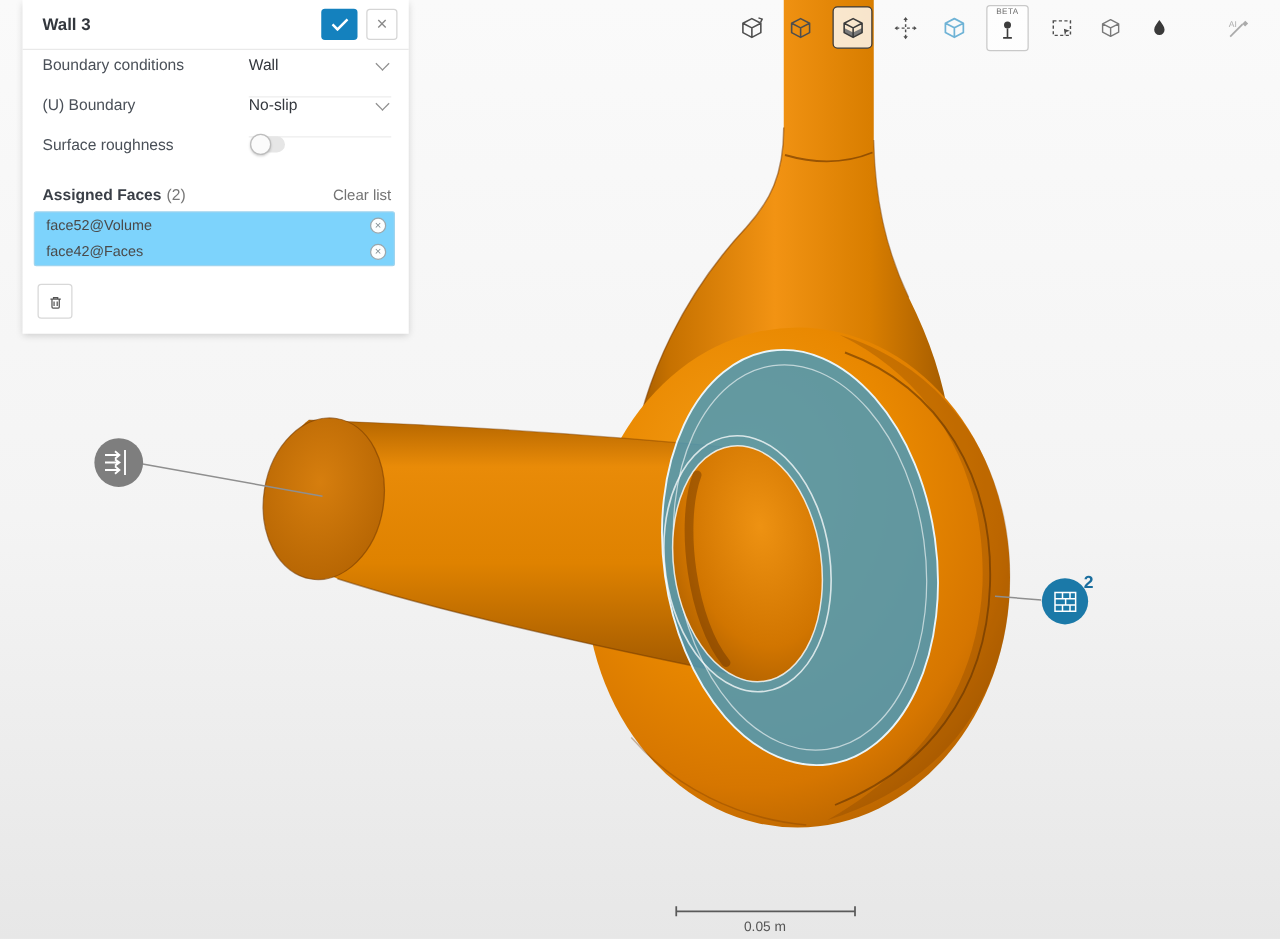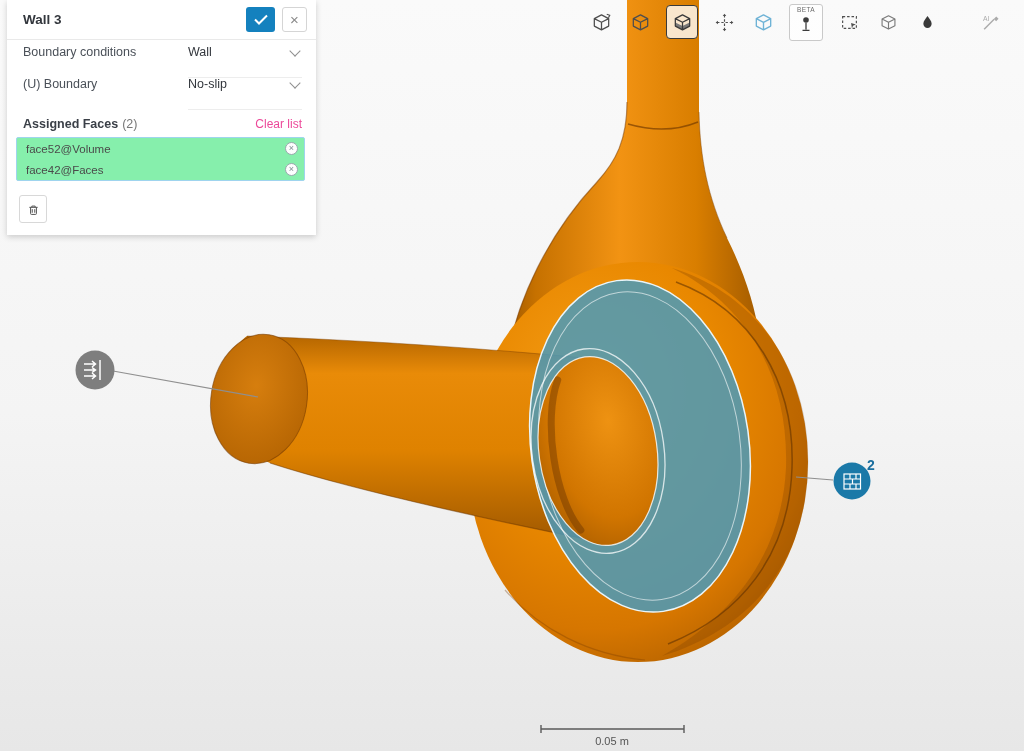--- a/index.html
+++ b/index.html
@@ -10,21 +10,21 @@
   
   .toolbar{position:absolute;left:588px;top:2px;height:40px;display:flex;align-items:center;gap:13px;z-index:5;}
   .tb-icon{width:26px;height:30px;display:flex;align-items:center;justify-content:center;cursor:pointer;}
   .tb-active{border:1.5px solid #3a3a3a;border-radius:4px;background:rgba(255,255,255,.8);width:30px;height:32px;}
   .tb-beta{border:1px solid #c9c9c9;border-radius:3px;background:rgba(255,255,255,.7);width:34px;height:37px;
     display:flex;flex-direction:column;align-items:center;justify-content:flex-start;padding-top:1px;box-sizing:border-box;}
   .tb-beta .beta-label{font-size:6.5px;letter-spacing:.4px;color:#6a6a6a;line-height:7px;}
   .tb-gap{width:12px;}
 
   
-  .panel{position:absolute;left:7px;top:0;width:309px;background:#fff;z-index:10;
+  .panel{position:absolute;left:18px;top:0;width:309px;background:#fff;z-index:10;
     box-shadow:0 2px 6px rgba(0,0,0,.18);color:#3c424d;}
   .panel-header{display:flex;align-items:center;height:39px;padding:0 9px 0 16px;}
   .panel-title{flex:1;font-size:13.5px;font-weight:700;color:#33373d;}
   .btn-apply{width:29px;height:25px;background:#1481BE;border:none;border-radius:3px;
     display:flex;align-items:center;justify-content:center;cursor:pointer;padding:0;}
   .btn-close{width:25px;height:25px;background:#fff;border:1px solid #d5d5d5;border-radius:3px;margin-left:7px;
     display:flex;align-items:center;justify-content:center;cursor:pointer;color:#8a8a8a;font-size:15px;line-height:1;padding:0;}
   .divider{border-bottom:1px solid #e9e9e9;}
   .panel-body{padding:5px 11px 12px 9px;}
   .field-row{display:flex;align-items:flex-start;height:32px;padding-left:7px;}
@@ -33,22 +33,22 @@
     border-bottom:1px solid #ededed;padding-bottom:18px;}
   .field-value{font-size:12.5px;color:#33373d;}
   .chev{width:7px;height:7px;border-right:1.5px solid #8f8f8f;border-bottom:1.5px solid #8f8f8f;
     transform:rotate(45deg);margin-bottom:3px;margin-right:3px;}
   .toggle{width:27px;height:13px;border-radius:7px;background:#e6e6e6;position:relative;cursor:pointer;margin-left:2px;}
   .knob{position:absolute;left:-1px;top:-2px;width:15px;height:15px;border-radius:50%;
     background:#fbfbfb;border:1px solid #bdbdbd;box-shadow:0 1px 2px rgba(0,0,0,.18);}
   .assigned-row{display:flex;align-items:center;padding:8px 3px 6px 7px;}
   .af-label{font-size:12.5px;font-weight:700;color:#3a3f47;}
   .af-count{font-size:12.5px;color:#777;margin-left:4px;}
-  .clear-link{margin-left:auto;font-size:12px;color:#ec4899;cursor:pointer;text-decoration:none;}
-  .faces-box{border:1px solid #9fd4ee;background:#86efac;border-radius:2px;}
+  .clear-link{margin-left:auto;font-size:12px;color:#737373;cursor:pointer;text-decoration:none;}
+  .faces-box{border:1px solid #9fd4ee;background:#7dd3fc;border-radius:2px;}
   .face-row{display:flex;align-items:center;height:21px;padding:0 6px 0 9px;font-size:11.5px;color:#4a4a4a;}
   .face-remove{margin-left:auto;width:13px;height:13px;border:1px solid #9aa7ad;border-radius:50%;
     background:#fdfefe;color:#7d8a90;font-size:9px;line-height:11px;text-align:center;cursor:pointer;padding:0;}
   .trash-row{margin-top:14px;padding-left:3px;}
   .btn-trash{width:28px;height:28px;border:1px solid #d8d8d8;border-radius:3px;background:#fff;cursor:pointer;
     display:flex;align-items:center;justify-content:center;padding:0;}
 </style>
 </head>
 <body>
 
@@ -225,20 +225,26 @@
     </div>
 
     <div class="field-row">
       <div class="field-label">(U) Boundary</div>
       <div class="field-select">
         <span class="field-value">No-slip</span>
         <span class="chev"></span>
       </div>
     </div>
 
+    <div class="field-row">
+      <div class="field-label">Surface roughness</div>
+      <div class="toggle">
+        <div class="knob"></div>
+      </div>
+    </div>
 
     <div class="assigned-row">
       <span class="af-label">Assigned Faces</span>
       <span class="af-count">(2)</span>
       <a class="clear-link">Clear list</a>
     </div>
 
     <div class="faces-box">
       <div class="face-row">
         <span>face52@Volume</span>

